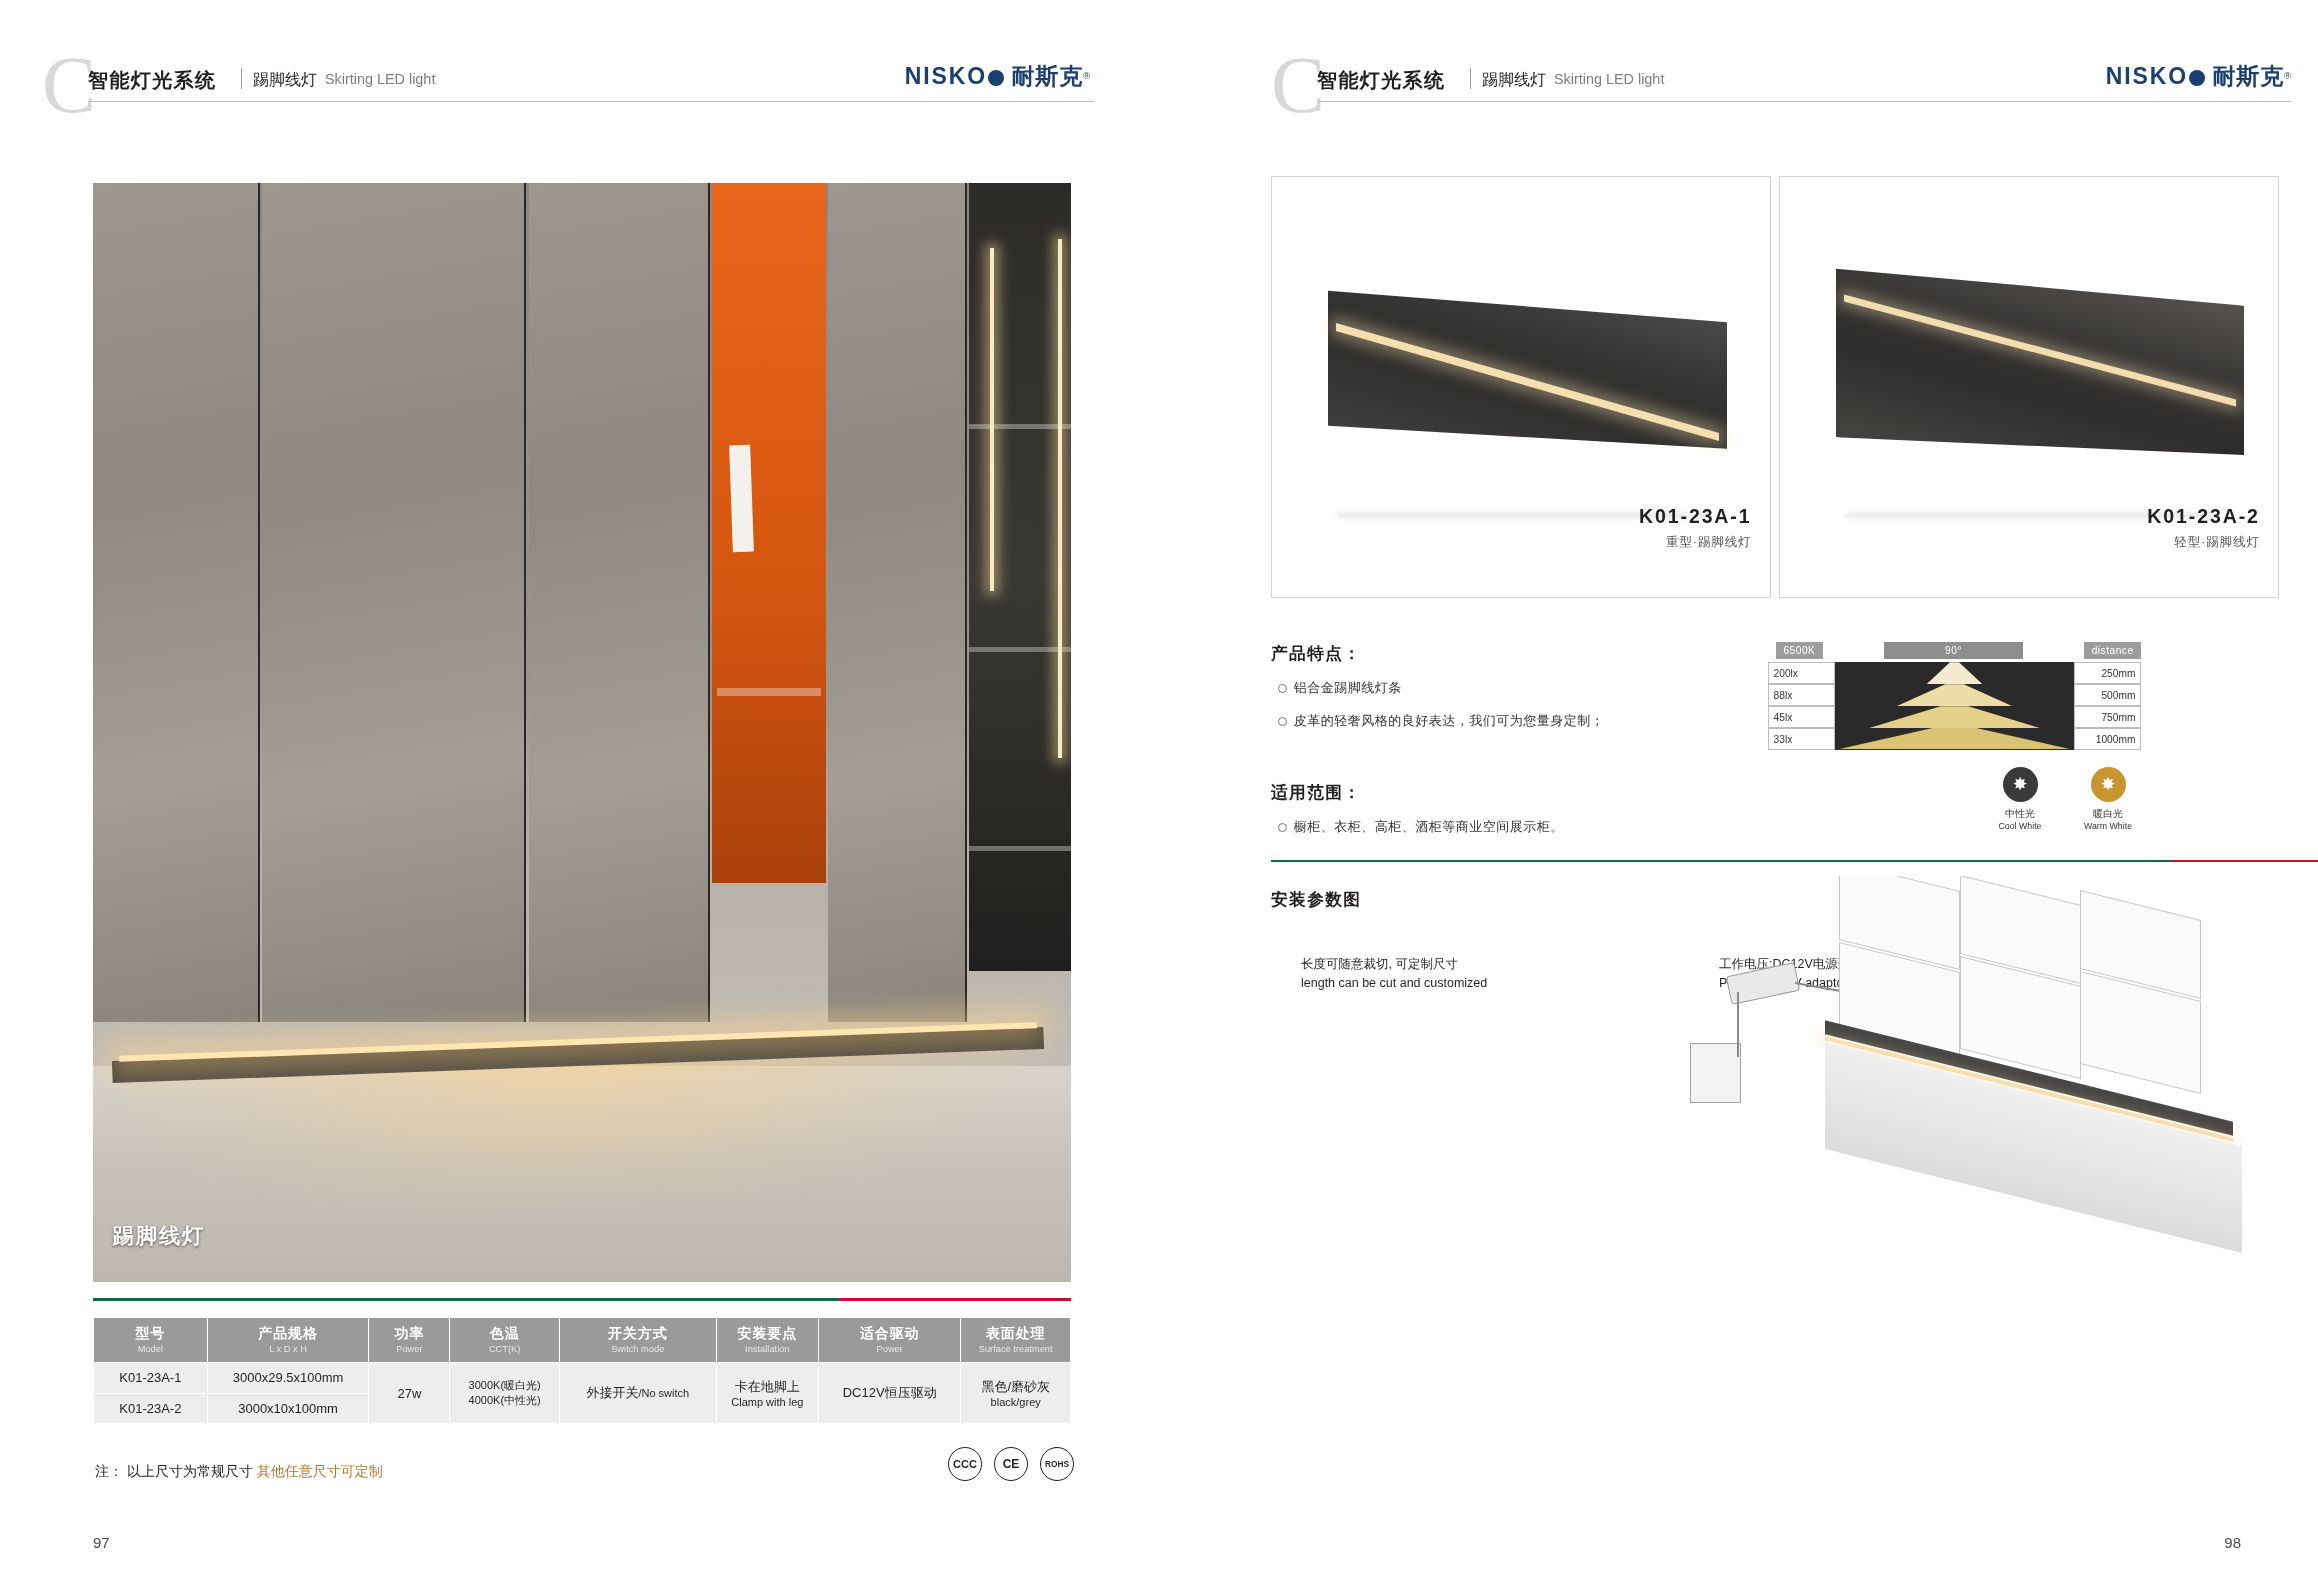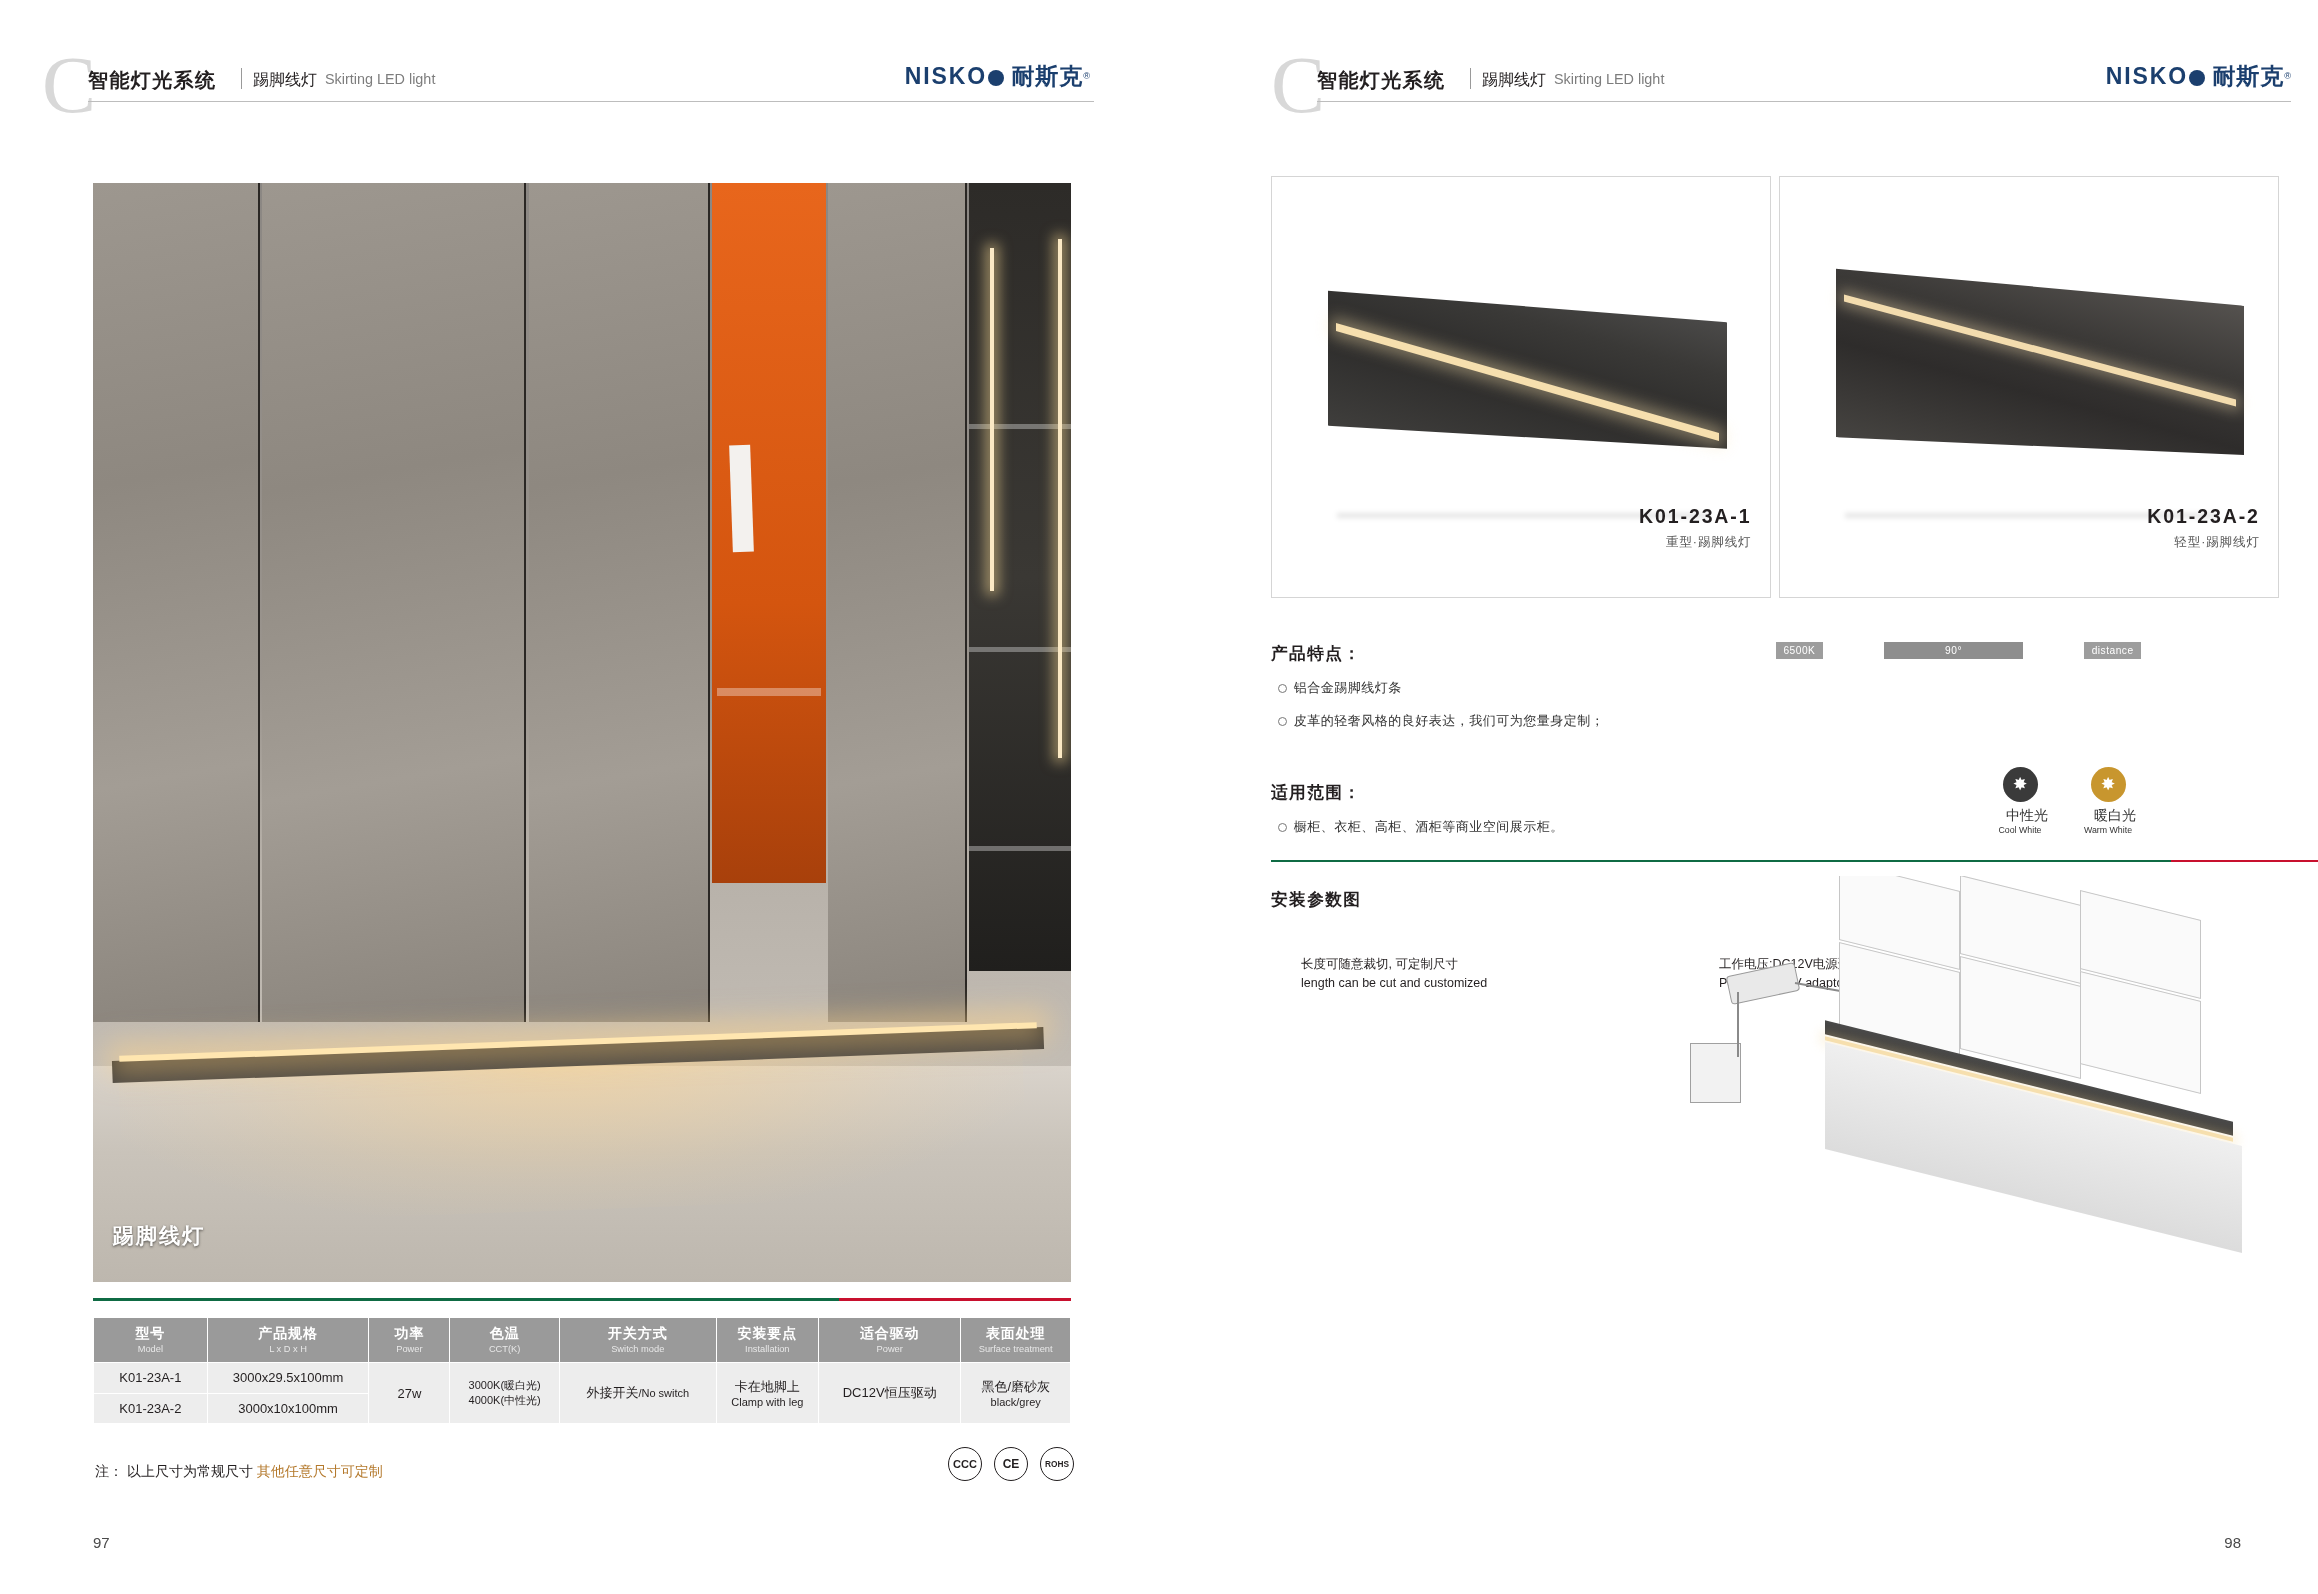--- a/index.html
+++ b/index.html
@@ -250,21 +250,21 @@
   .cone-4 { top:65px;width:232px; height:22px; background:#e4cb79; }
 
   .cct-icons { position:absolute; left:2096px; top:761px; display:flex; gap:32px; }
   .cct { text-align:center; width:56px; }
   .cct-circle {
     width:35px; height:35px; border-radius:50%; margin:0 auto;
     display:flex; align-items:center; justify-content:center; font-size:17.6px; color:#fff;
   }
   .cct-cool { background:#3a3a3a; }
   .cct-warm { background:#c8962e; }
-  .cct-cn { font-size:14px; color:#333; margin-top:4.6px;text-align:right; }
+  .cct-cn { font-size:10px; color:#333; margin-top:4.6px; }
   .cct-en { font-size:8.8px; color:#333; }
 
   
   .rule-wide { position:absolute; height:2.3px; background:#0f6b44; }
   .rule-red  { position:absolute; height:2.3px; background:#c8102e; }
 
   .inst-text { position:absolute; font-size:12.5px; color:#231f20; line-height:1.55; }
 
   .scene {
     position:absolute; left:1688px; top:1053px; width:594px; height:385px;
@@ -463,20 +463,40 @@
     <div class="bullet-row" style="left:111px; top:818px;">
       <span class="bullet-dot"></span><span>橱柜、衣柜、高柜、酒柜等商业空间展示柜。</span>
     </div>
 
     <div class="lux" style="left:601px; top:642px;">
       <div class="lux-top">
         <div class="chip">6500K</div>
         <div class="chip chip-angle">90°</div>
         <div class="chip">distance</div>
       </div>
+      <div class="lux-body">
+        <div class="lux-col">
+          <div class="lux-cell">200lx</div>
+          <div class="lux-cell">88lx</div>
+          <div class="lux-cell">45lx</div>
+          <div class="lux-cell">33lx</div>
+        </div>
+        <div class="lux-cone">
+          <div class="cone-layer cone-1"></div>
+          <div class="cone-layer cone-2"></div>
+          <div class="cone-layer cone-3"></div>
+          <div class="cone-layer cone-4"></div>
+        </div>
+        <div class="lux-col">
+          <div class="lux-cell right">250mm</div>
+          <div class="lux-cell right">500mm</div>
+          <div class="lux-cell right">750mm</div>
+          <div class="lux-cell right">1000mm</div>
+        </div>
+      </div>
     </div>
 
     <div class="cct-icons" style="left:825px; top:767px;">
       <div class="cct">
         <div class="cct-circle cct-cool">✸</div>
         <div class="cct-cn">中性光</div>
         <div class="cct-en">Cool White</div>
       </div>
       <div class="cct">
         <div class="cct-circle cct-warm">✸</div>

